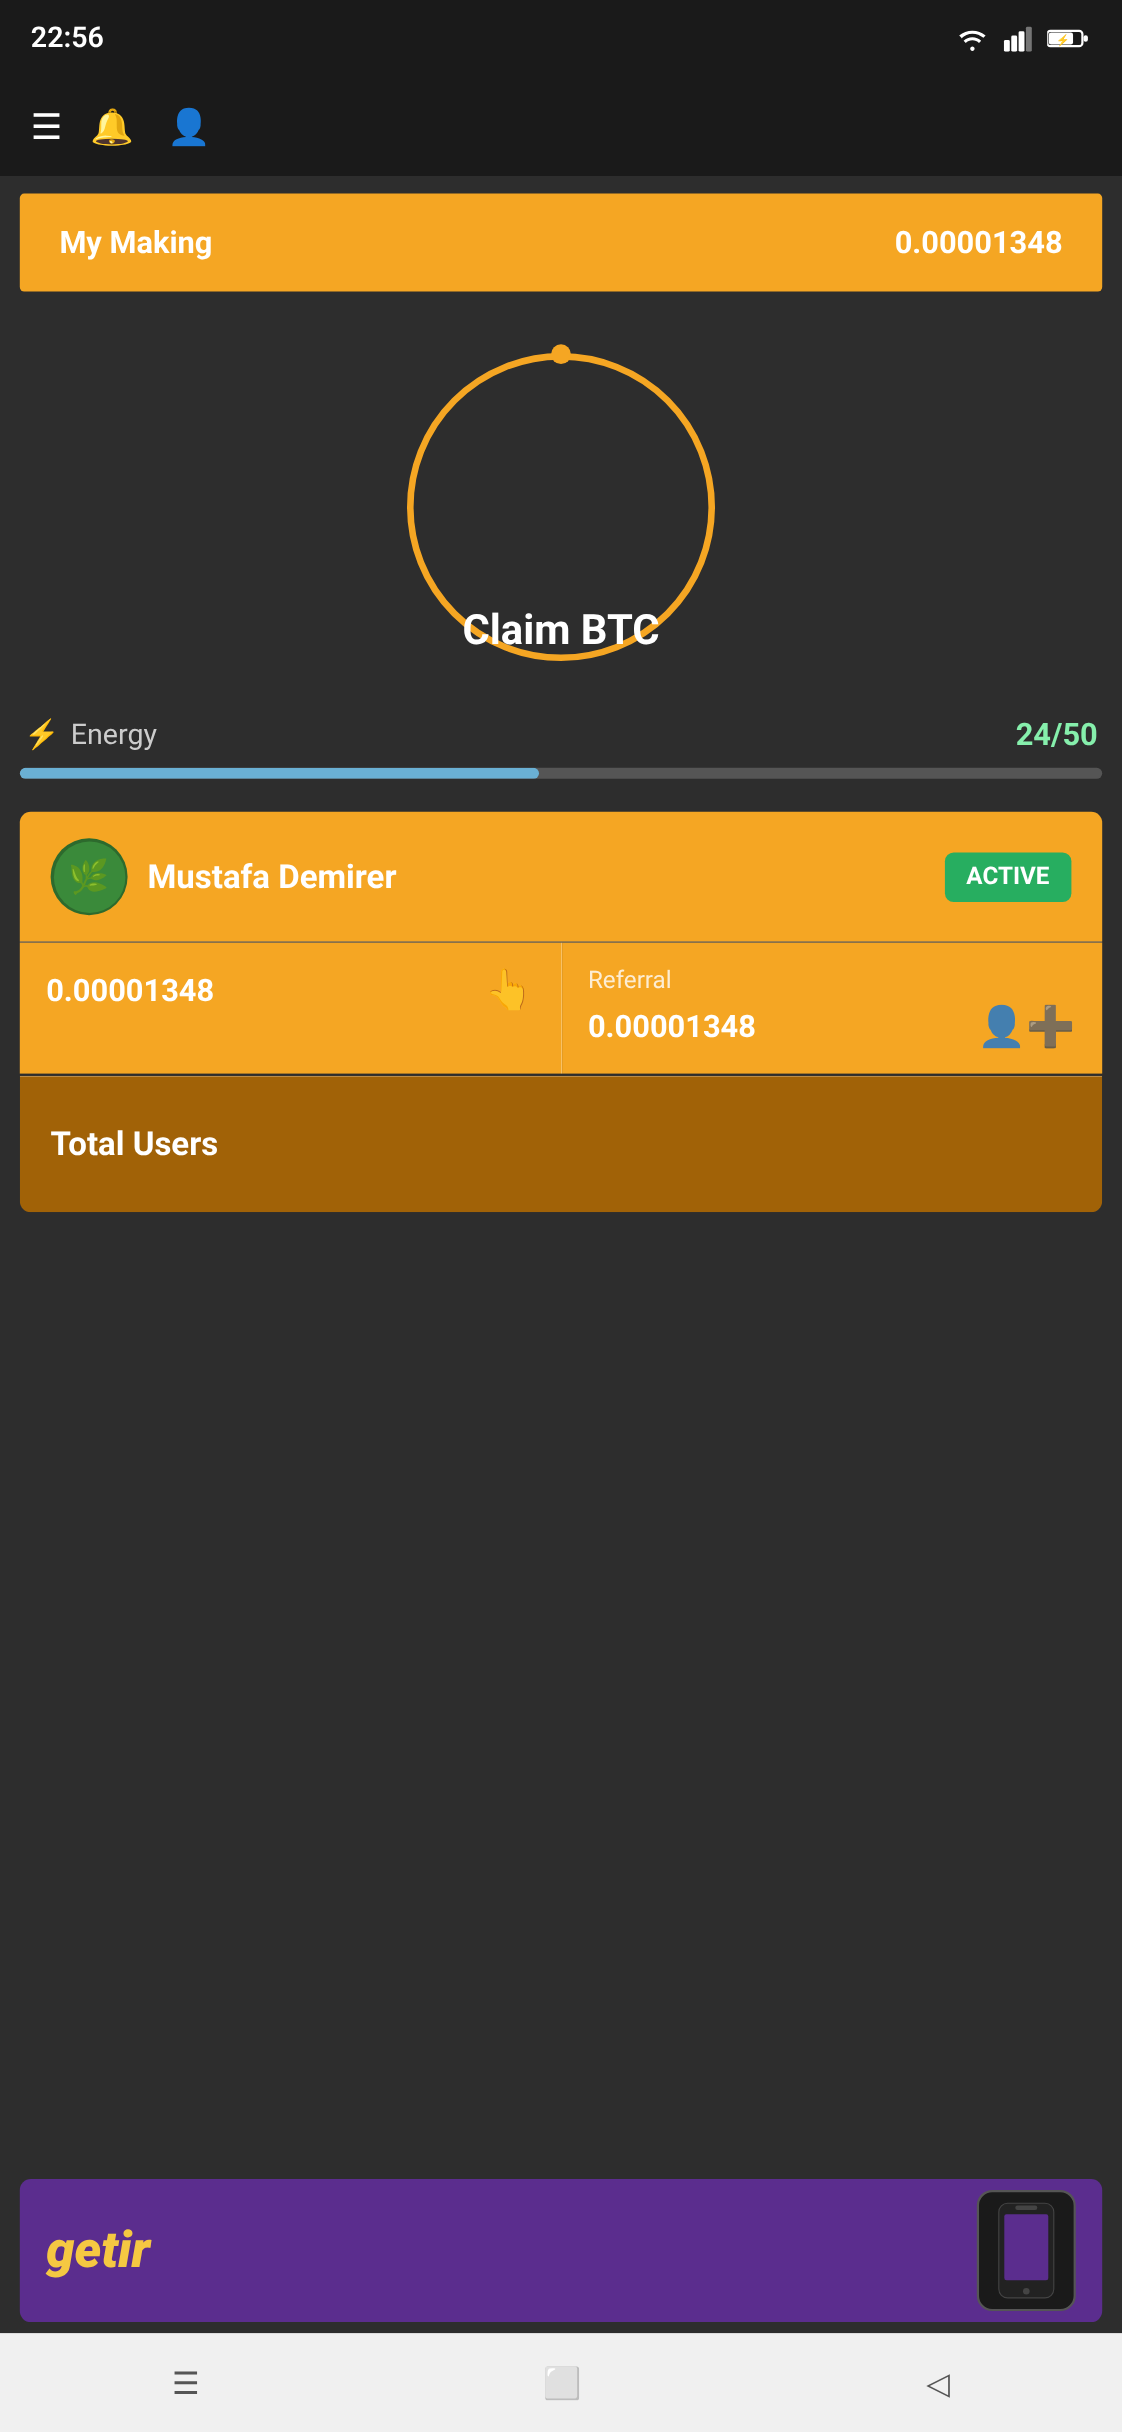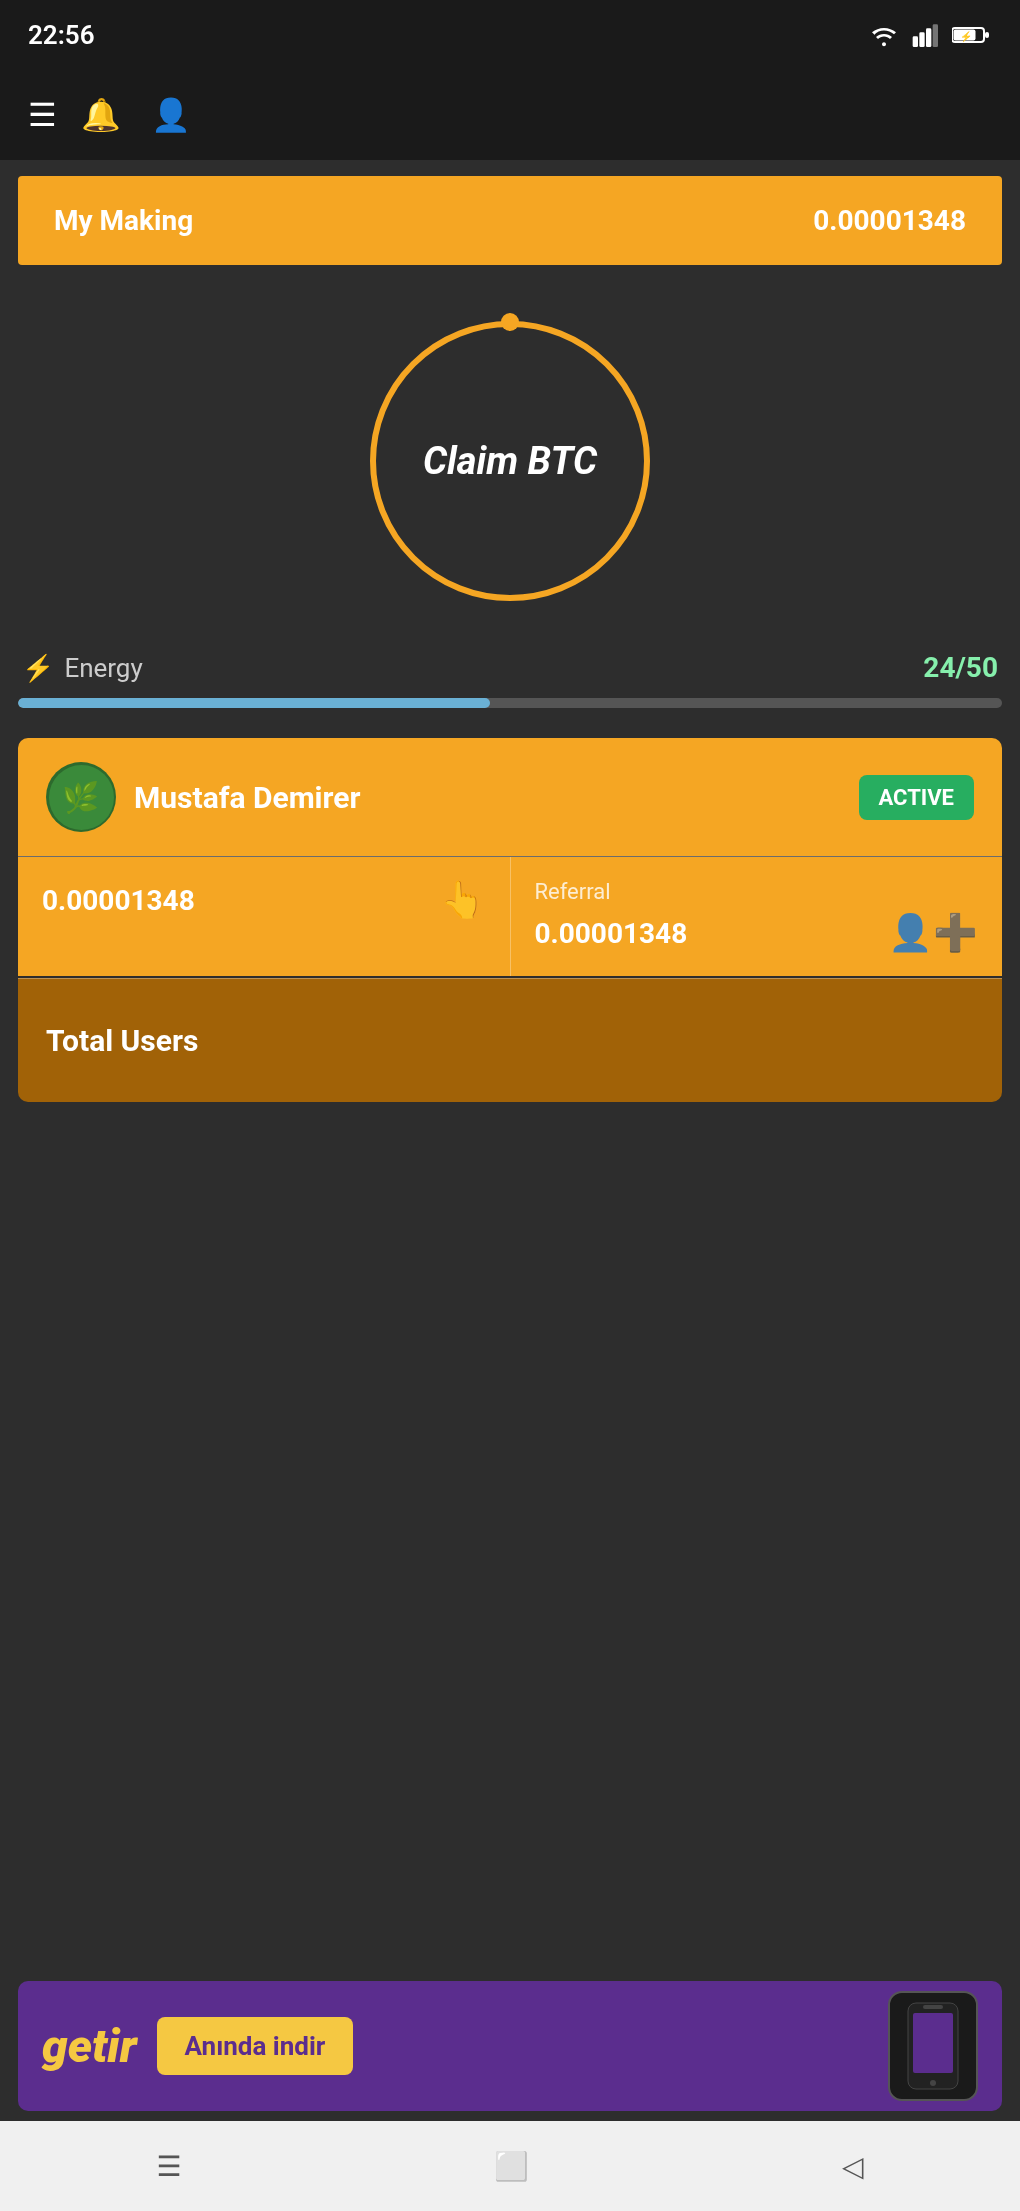--- a/index.html
+++ b/index.html
@@ -96,25 +96,24 @@
       align-items: center;
       padding: 40px 20px;
     }
     .claim-circle {
       width: 280px;
       height: 280px;
       border-radius: 50%;
       border: 6px solid #f5a623;
       display: flex;
       justify-content: center;
-      align-items: center;
+      align-items: flex-end;
       cursor: pointer;
       position: relative;
       background: transparent;
-      font-style: italic;
     }
     .claim-circle::before {
       content: '';
       position: absolute;
       top: -14px;
       left: 50%;
       transform: translateX(-50%);
       width: 18px;
       height: 18px;
       border-radius: 50%;
@@ -276,21 +275,21 @@
       bottom: 100px;
       left: 18px;
       right: 18px;
       height: 130px;
       background: #5b2d8e;
       border-radius: 10px;
       display: flex;
       align-items: center;
       overflow: hidden;
       padding: 0 24px;
-      gap: 20px;
+      gap: 8px;
     }
     .ad-getir-text {
       color: #f5c842;
       font-size: 46px;
       font-weight: 900;
       font-style: italic;
     }
     .ad-btn {
       background: #f5c842;
       color: #5b2d8e;
@@ -425,21 +424,20 @@
 </div>
 
 <div class="total-users-card">
   <span class="total-users-label">Total Users</span>
 </div>
 
 <div class="spacer"></div>
 
 <div class="ad-banner">
   <span class="ad-getir-text">getir</span>
-  <span class="ad-btn">Anında indir</span>
   <div class="ad-phone-mock">
     <svg width="60" height="90" viewBox="0 0 60 90">
       <rect x="5" y="2" width="50" height="86" rx="8" fill="#222" stroke="#444" stroke-width="1"></rect>
       <rect x="10" y="12" width="40" height="60" rx="2" fill="#5b2d8e"></rect>
       <rect x="20" y="4" width="20" height="4" rx="2" fill="#444"></rect>
       <circle cx="30" cy="82" r="3" fill="#444"></circle>
     </svg>
   </div>
 </div>
 

